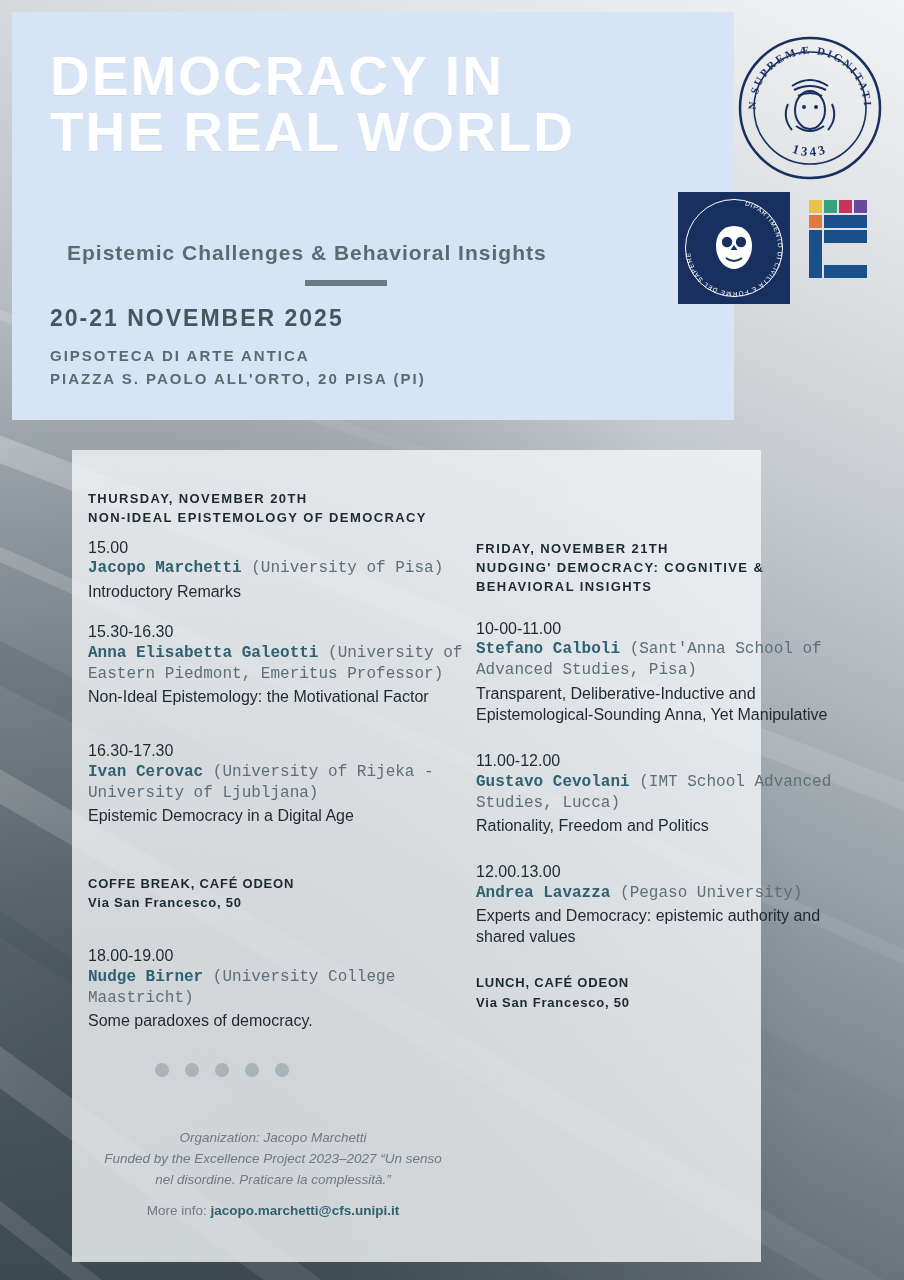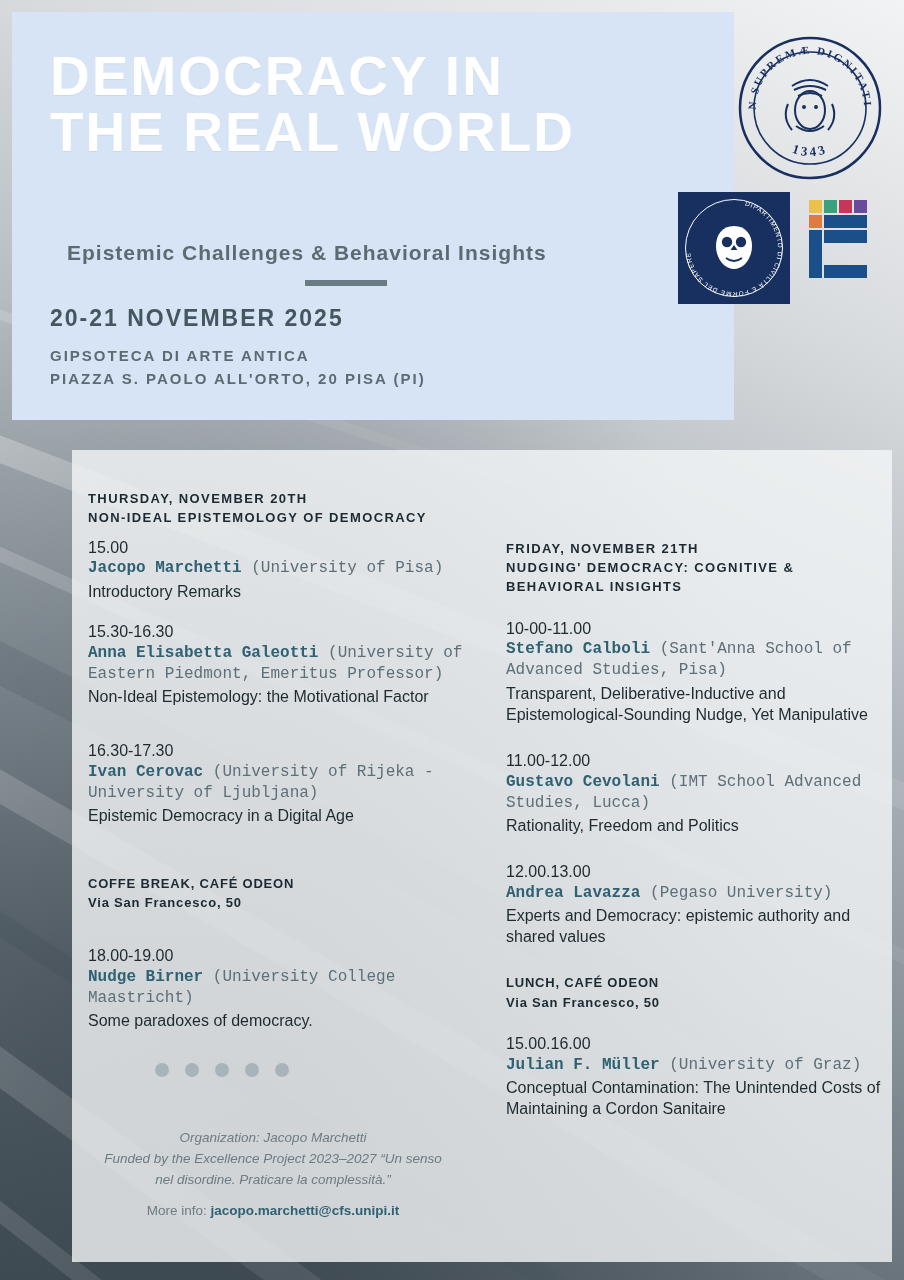--- a/index.html
+++ b/index.html
@@ -71,27 +71,27 @@
   }
   .dept-logo .ring {
     position:absolute; inset:7px; border:1.5px solid #ffffff; border-radius:50%;
   }
   .dept-ring-text { position:absolute; inset:0; }
   .owl { position:absolute; left:50%; top:50%; transform:translate(-50%,-50%); }
   .third-logo { position:absolute; left:807px; top:198px; width:64px; height:100px; }
 
   
   .prog-panel {
-    position:absolute; left:72px; top:450px; width:820px; height:812px;
+    position:absolute; left:72px; top:450px; width:689px; height:812px;
     background: rgba(244,246,247,0.80);
   }
 
   .col { position:absolute; top:40px; }
   .col-left  { left:16px; width:380px; }
-  .col-right { left:434px; width:390px; }
+  .col-right { left:404px; width:390px; }
 
   .day-head {
     font-size:13px; font-weight:bold; letter-spacing:1.4px; color:#1b2a32;
     line-height:1.45; margin-bottom:10px; text-transform:uppercase;
   }
   .slot { margin-bottom:20px; }
   .slot .time { font-size:16px; color:#1e2a30; line-height:1.3; }
   .slot .who { font-size:16px; line-height:1.32; color:#5d6f78;font-family:Liberation Mono, monospace; }
   .slot .who b { color:#2f6173; font-weight:bold; }
   .slot .talk { font-size:16px; color:#1e2a30; line-height:1.32; margin-top:1px; }
@@ -260,21 +260,21 @@
       <div>NUDGING' DEMOCRACY: COGNITIVE &amp;</div>
       <div>BEHAVIORAL INSIGHTS</div>
     </div>
 
     <div class="slot" style="margin-top:22px;">
       <div class="time">10-00-11.00</div>
       <div class="who">
         <b>Stefano Calboli</b>
         <span>(Sant'Anna School of Advanced Studies, Pisa)</span>
       </div>
-      <div class="talk">Transparent, Deliberative-Inductive and Epistemological-Sounding Nudge, Yet Manipulative</div>
+      <div class="talk">Transparent, Deliberative-Inductive and Epistemological-Sounding Anna, Yet Manipulative</div>
     </div>
 
     <div class="slot" style="margin-top:26px;">
       <div class="time">11.00-12.00</div>
       <div class="who">
         <b>Gustavo Cevolani</b>
         <span>(IMT School Advanced Studies, Lucca)</span>
       </div>
       <div class="talk">Rationality, Freedom and Politics</div>
     </div>
@@ -286,28 +286,20 @@
         <span>(Pegaso University)</span>
       </div>
       <div class="talk">Experts and Democracy: epistemic authority and shared values</div>
     </div>
 
     <div class="break" style="margin-top:26px;">
       <div>LUNCH, CAFÉ ODEON</div>
       <div>Via San Francesco, 50</div>
     </div>
 
-    <div class="slot" style="margin-top:22px;">
-      <div class="time">15.00.16.00</div>
-      <div class="who">
-        <b>Julian F. Müller</b>
-        <span>(University of Graz)</span>
-      </div>
-      <div class="talk">Conceptual Contamination: The Unintended Costs of Maintaining a Cordon Sanitaire</div>
-    </div>
   </div>
 </div>
 
 <div class="dots">
   <span></span>
   <span></span>
   <span></span>
   <span></span>
   <span></span>
 </div>

